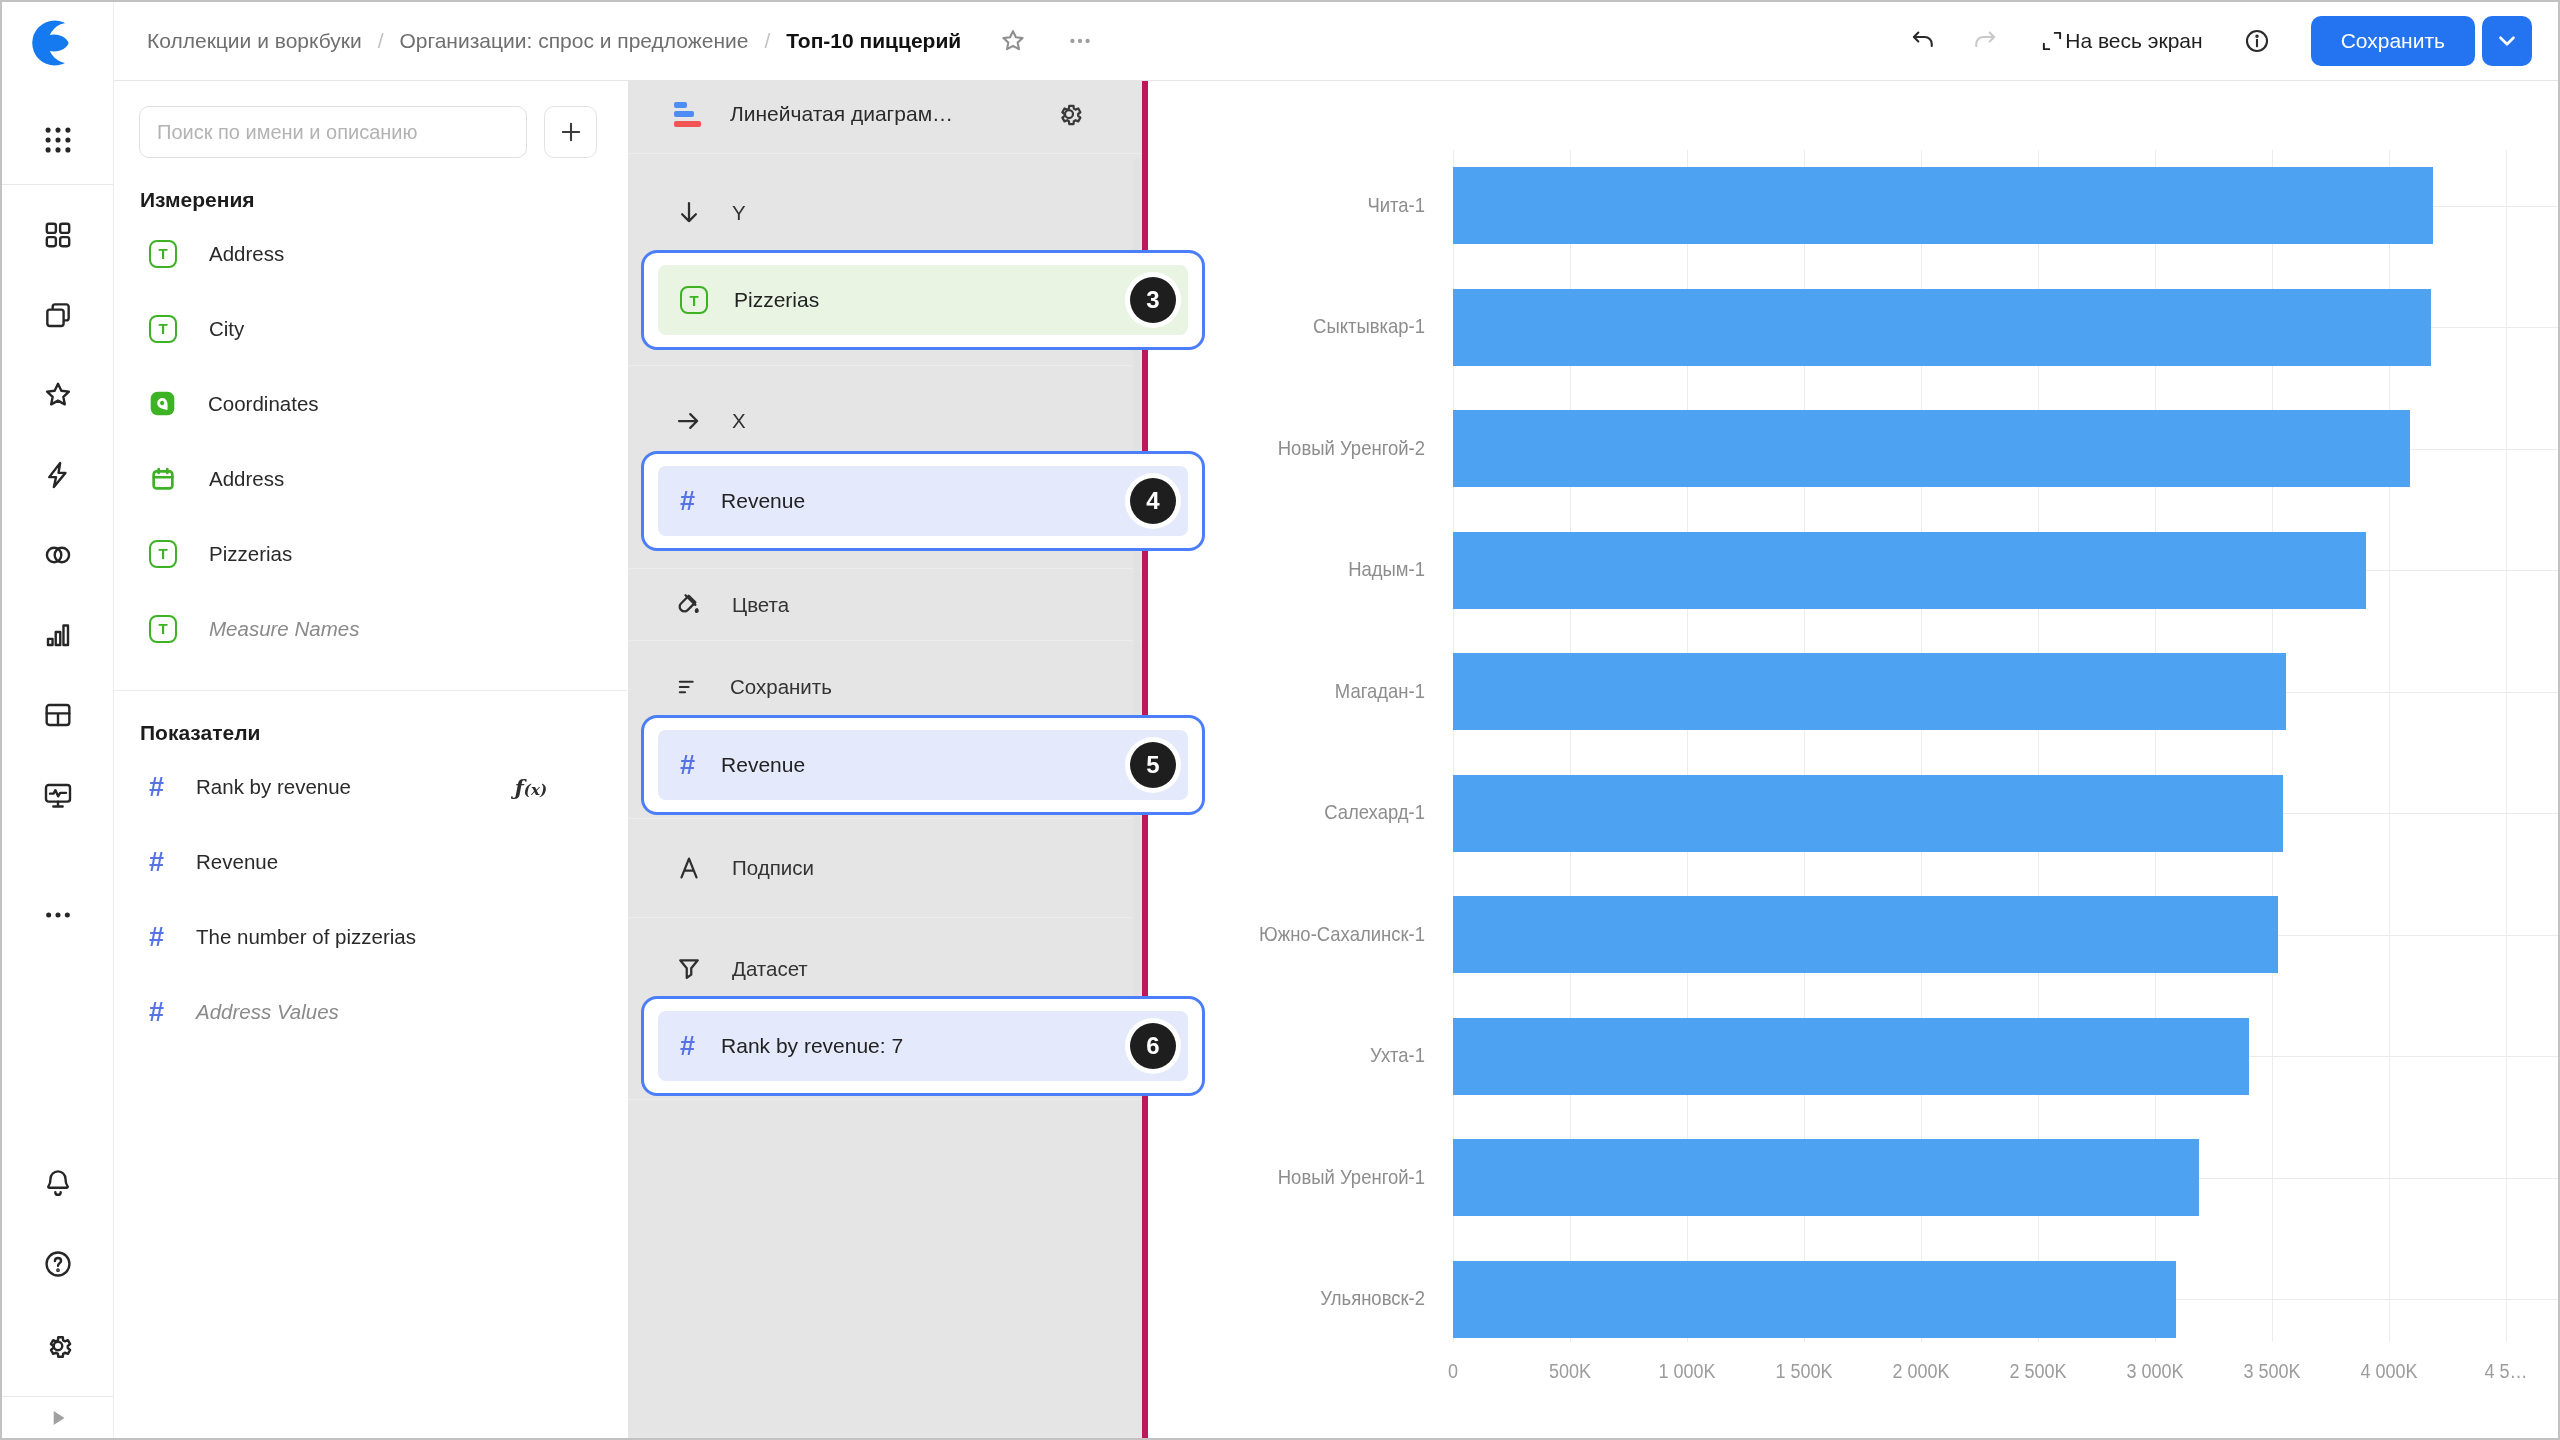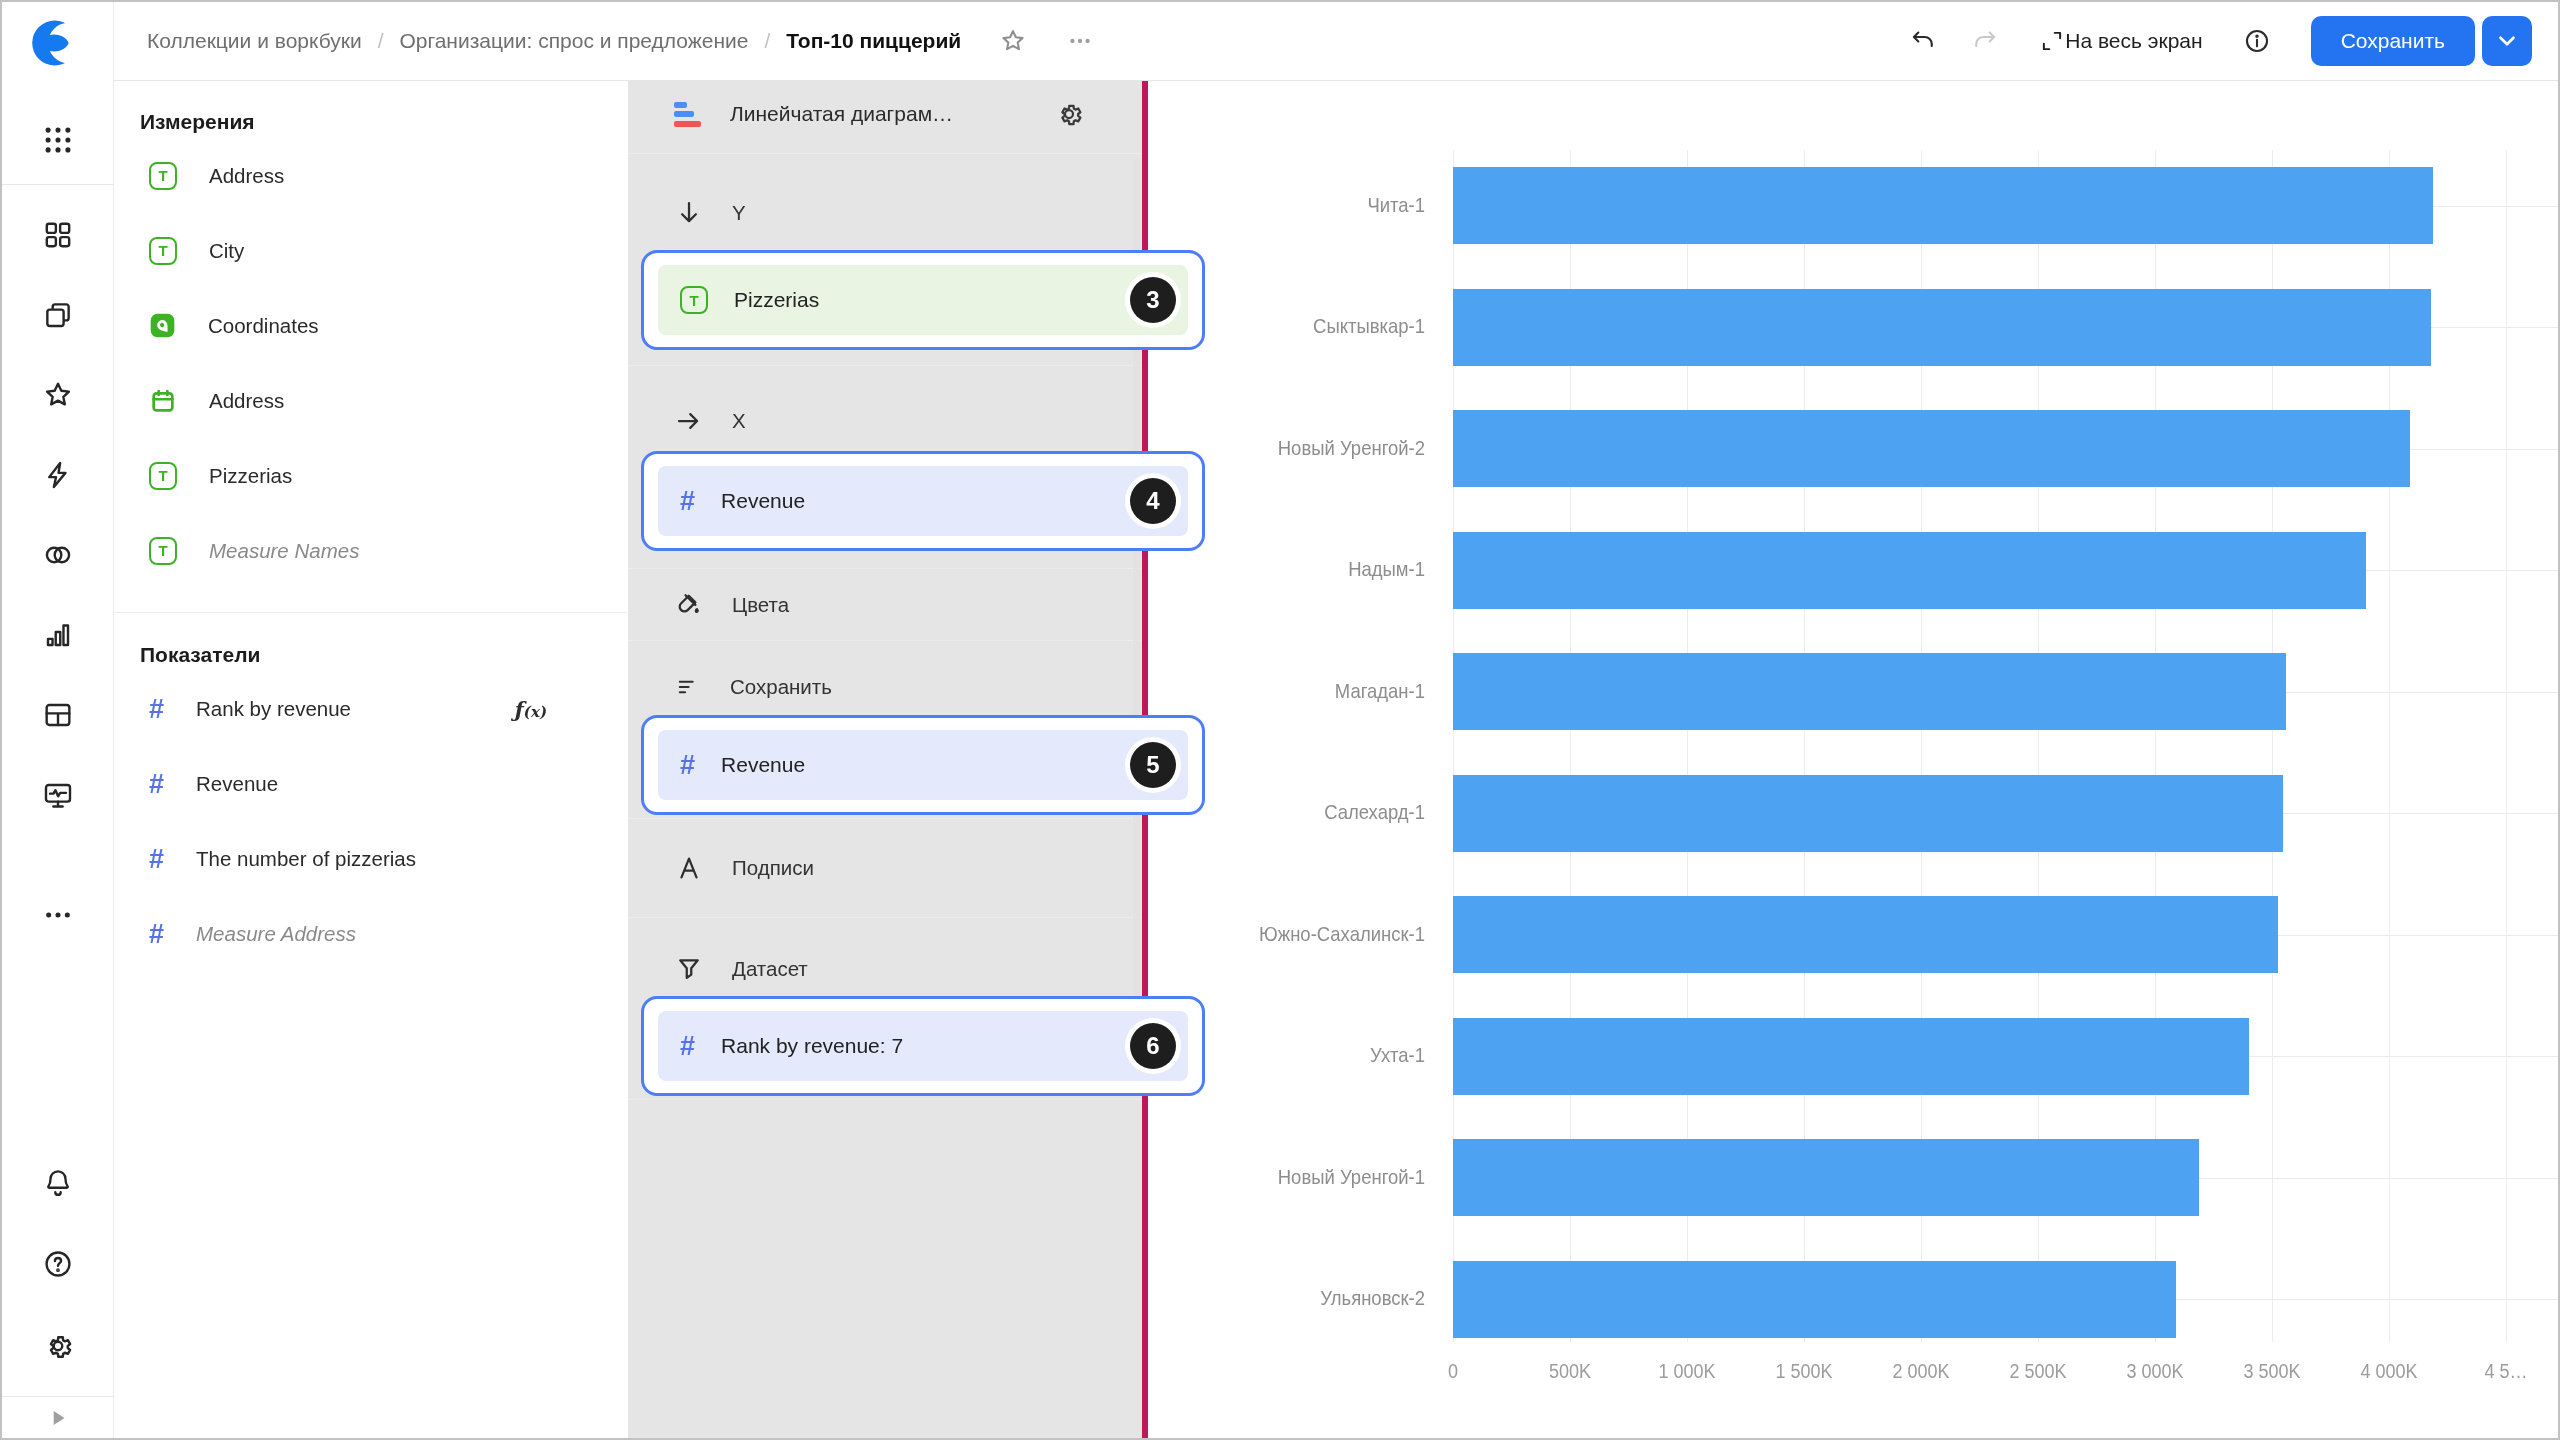--- a/index.html
+++ b/index.html
@@ -310,20 +310,30 @@
           <span>
             <svg width="26" height="26" viewBox="0 0 24 24" fill="currentColor">
               <path d="M8 5.5 18 12 8 18.5z"></path>
             </svg>
           </span>
         </button>
       </div>
     </nav>
 
   <section id="ds-panel">
+    <div class="ds-search">
+      <input class="ds-input" type="text" placeholder="Поиск по имени и описанию" style="">
+      <button class="add-btn">
+          <span>
+            <svg width="28" height="28" viewBox="0 0 24 24" fill="none" stroke="currentColor" stroke-width="1.8" stroke-linecap="round" stroke-linejoin="round">
+              <path d="M12 5v14M5 12h14"></path>
+            </svg>
+          </span>
+        </button>
+    </div>
     <div id="ds-list">
         <div class="ds-title">Измерения</div>
         <div class="ds-row">
           <span><span class="ftype">T</span></span>
           <span class="ds-label">Address</span>
         </div>
         <div class="ds-row">
           <span><span class="ftype">T</span></span>
           <span class="ds-label">City</span>
         </div>
@@ -366,21 +376,21 @@
         <div class="ds-row">
           <span><span class="fnum">#</span></span>
           <span class="ds-label">Revenue</span>
         </div>
         <div class="ds-row">
           <span><span class="fnum">#</span></span>
           <span class="ds-label">The number of pizzerias</span>
         </div>
         <div class="ds-row">
           <span><span class="fnum">#</span></span>
-          <span class="ds-label it">Measure Address</span>
+          <span class="ds-label it">Address Values</span>
         </div>
       </div>
   </section>
 
   <section id="chart-panel">
       <div class="vgrid" style="left: 310px;"></div>
       <div class="xtick" style="left: 310px;">0</div>
       <div class="vgrid" style="left: 427px;"></div>
       <div class="xtick" style="left: 427px;">500K</div>
       <div class="vgrid" style="left: 544px;"></div>

